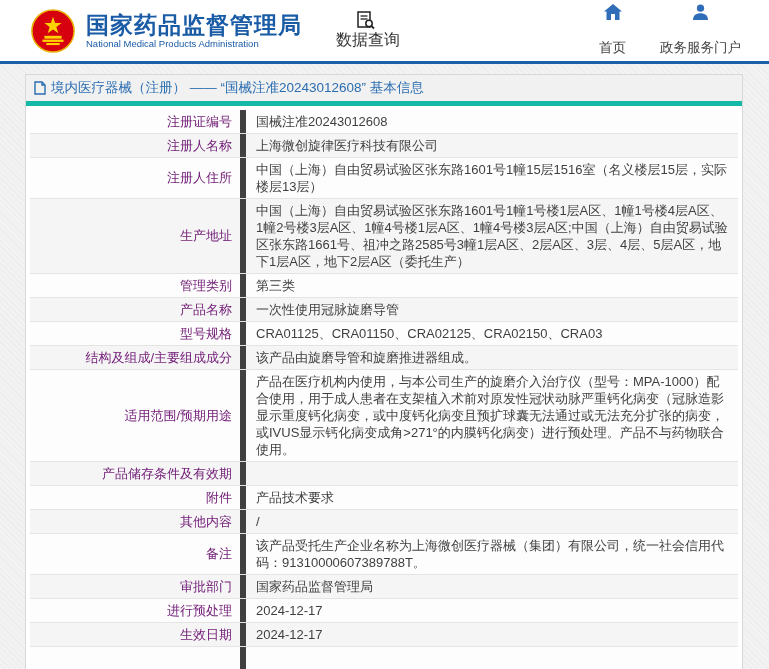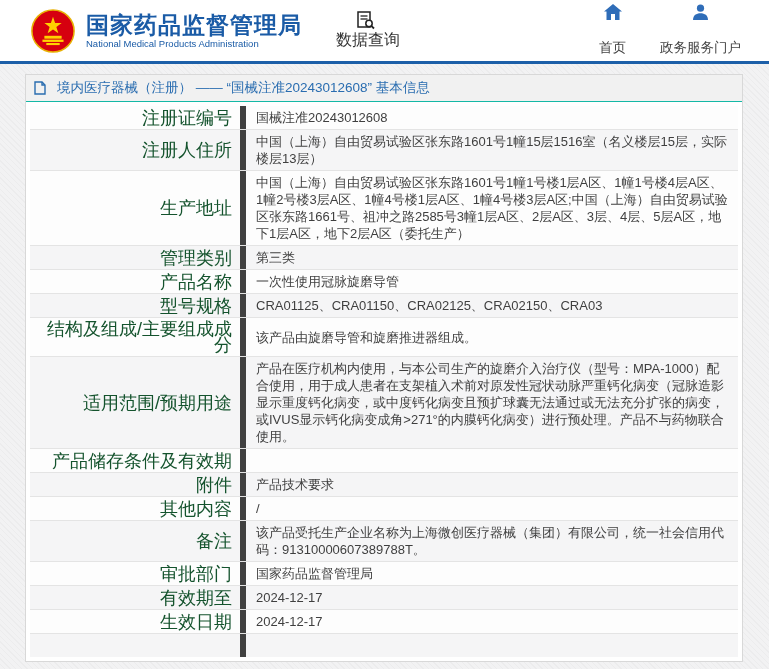--- a/index.html
+++ b/index.html
@@ -29,32 +29,32 @@
   .header-nav{margin-left:auto;margin-right:28px;display:flex;gap:34px;}
   .nav-item{display:flex;flex-direction:column;align-items:center;cursor:pointer;}
   .nav-item .nav-label{font-size:13.5px;color:#444;margin-top:19px;white-space:nowrap;}
   
   .content-box{
     position:absolute;left:25px;top:74px;width:718px;
     background:#ffffff;border:1px solid #d8d8d8;z-index:1;
     box-sizing:border-box;
   }
   .breadcrumb{
-    height:26px;background:#f1f1f1;border-bottom:1px solid #14b8a6;
-    display:flex;align-items:center;padding-left:8px;gap:11px;
+    height:26px;background:#f1f1f1;border-bottom:5px solid #14b8a6;
+    display:flex;align-items:center;padding-left:8px;gap:5px;
   }
   .breadcrumb-text{font-size:13.5px;color:#2a6db0;}
   .table-wrap{padding:4px;}
   .info-table{width:100%;}
   .row{display:flex;align-items:stretch;border-bottom:1px solid #e4e4e4;background:#fdfdfd;}
   .row:nth-child(even){background:#f5f5f6;}
   .row:last-child{border-bottom:none;}
   .cell-label{
     width:198px;flex:0 0 auto;display:flex;align-items:center;justify-content:flex-end;
-    text-align:right;padding:3px 8px 3px 4px;font-size:18px;color:#14532d;line-height:16px;
+    text-align:right;padding:3px 8px 3px 4px;font-size:13px;color:#701a75;line-height:16px;
   }
   .cell-value{
     flex:1;border-left:6px solid #404040;padding:3px 10px;font-size:13px;color:#3f3f3f;
     line-height:17px;display:flex;align-items:center;min-height:17px;
   }
 </style>
 </head>
 <body>
 
 <div class="page-bg"></div>
@@ -114,20 +114,29 @@
   <div class="row">
     <div class="cell-label">
 
       <span>注册证编号</span>
     </div>
     <div class="cell-value">
       <span>国械注准20243012608</span>
     </div>
   </div>
 
+  <div class="row">
+    <div class="cell-label">
+
+      <span>注册人名称</span>
+    </div>
+    <div class="cell-value">
+      <span>上海微创旋律医疗科技有限公司</span>
+    </div>
+  </div>
 
   <div class="row">
     <div class="cell-label">
 
       <span>注册人住所</span>
     </div>
     <div class="cell-value">
       <span>中国（上海）自由贸易试验区张东路1601号1幢15层1516室（名义楼层15层，实际楼层13层）</span>
     </div>
   </div>
@@ -238,21 +247,21 @@
       <span>审批部门</span>
     </div>
     <div class="cell-value">
       <span>国家药品监督管理局</span>
     </div>
   </div>
 
   <div class="row">
     <div class="cell-label">
 
-      <span>有效期至</span>
+      <span>进行预处理</span>
     </div>
     <div class="cell-value">
       <span>2024-12-17</span>
     </div>
   </div>
 
   <div class="row">
     <div class="cell-label">
 
       <span>生效日期</span>

